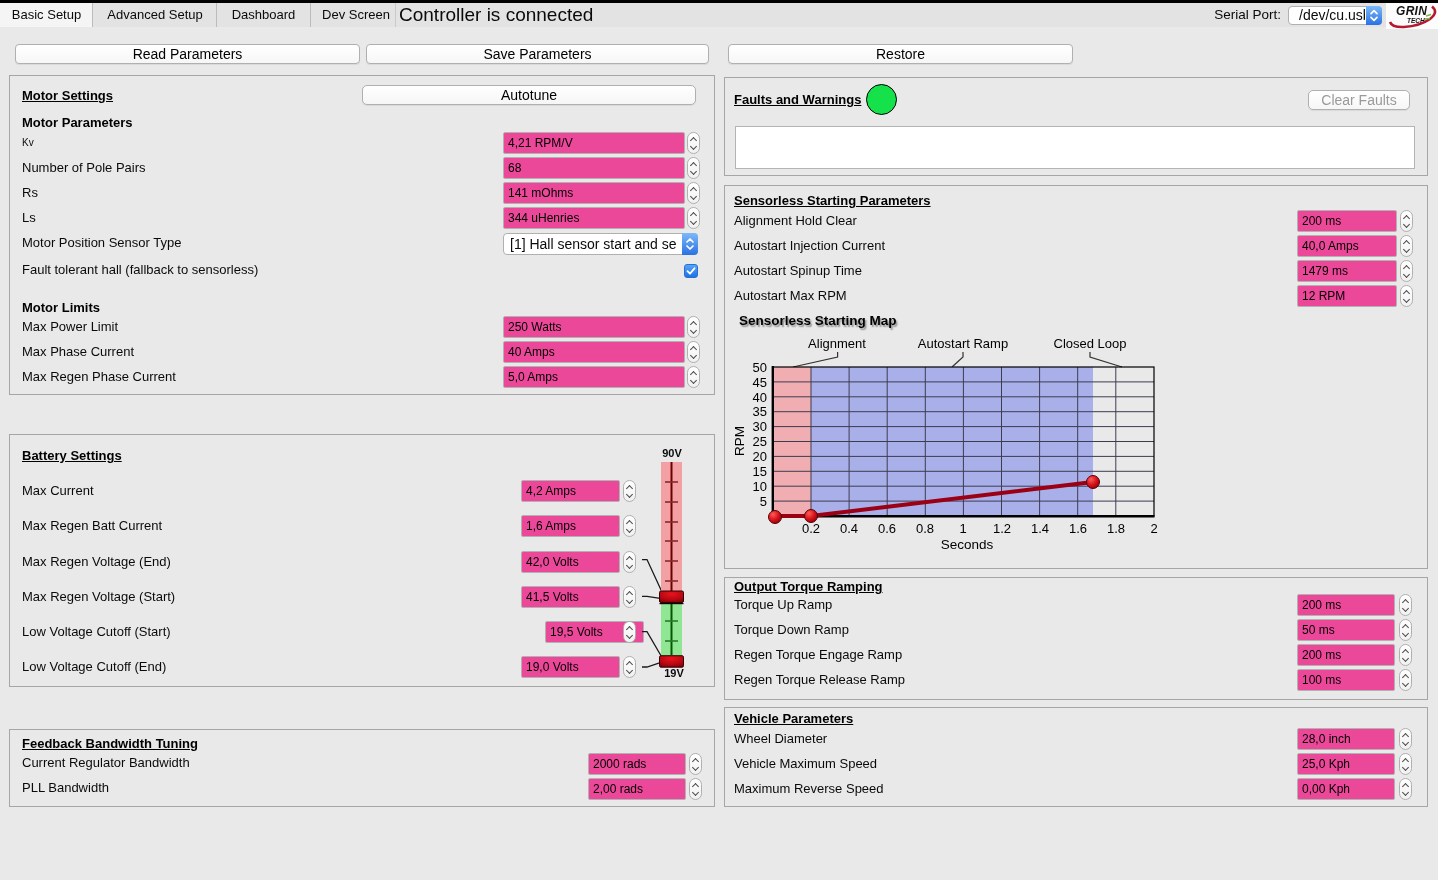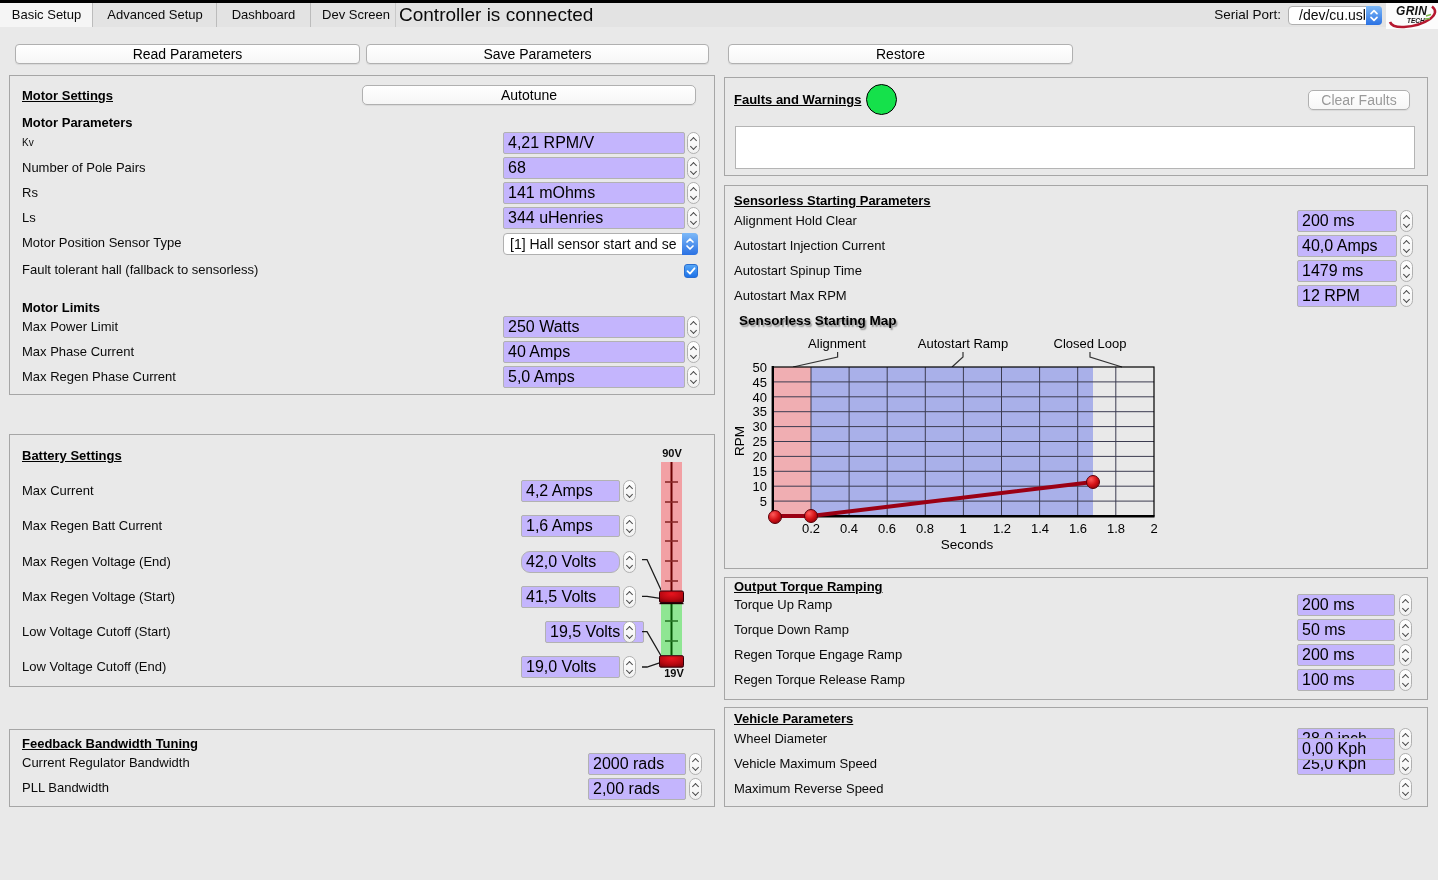--- a/index.html
+++ b/index.html
@@ -3,21 +3,21 @@
 <meta charset="utf-8">
 <style>
 * { margin:0; padding:0; box-sizing:border-box; }
 html,body { width:1438px; height:880px; overflow:hidden; }
 body { position:relative; background:#e9e9e9; font-family:"Liberation Sans", sans-serif; color:#0a0a0a; }
 .abs { position:absolute; }
 .gbox { position:absolute; border:1px solid #a6a6a6; }
 .ti { position:absolute; font-size:13px; font-weight:bold; text-decoration:underline; color:#000; white-space:nowrap; }
 .hd { position:absolute; font-size:13px; font-weight:bold; color:#000; white-space:nowrap; }
 .lb { position:absolute; height:20px; line-height:20px; font-size:13px; color:#0a0a0a; white-space:nowrap; }
-.f { position:absolute; height:22px; background:#c4b5fd; border:1px solid #b2b2b2; border-radius:2px; font-size:16px; line-height:20px; padding-left:4px; color:#000; white-space:nowrap; overflow:hidden; }
+.f { position:absolute; height:22px; background:#ec4899; border:1px solid #b2b2b2; border-radius:2px; font-size:12px; line-height:20px; padding-left:4px; color:#000; white-space:nowrap; overflow:hidden; }
 .st { position:absolute; width:13px; height:22px; background:linear-gradient(#ffffff,#f1f1f1); border:1px solid #b0b0b0; border-radius:7px; }
 .st::before { content:""; position:absolute; left:3.2px; top:4.5px; width:4px; height:4px; border:solid #4a4a4a; border-width:1.6px 1.6px 0 0; transform:rotate(-45deg); }
 .st::after { content:""; position:absolute; left:3.2px; bottom:4.5px; width:4px; height:4px; border:solid #4a4a4a; border-width:1.6px 1.6px 0 0; transform:rotate(135deg); }
 .bt { position:absolute; height:20px; background:linear-gradient(#ffffff,#f6f6f6); border:1px solid #b0b0b0; border-radius:4px; text-align:center; font-size:14px; line-height:18px; color:#000; box-shadow:0 1px 1px rgba(0,0,0,0.07); }
 .sep { position:absolute; top:3px; width:1px; height:24px; background:#bcbcbc; }
 .tabtx { position:absolute; top:3px; height:24px; line-height:24px; font-size:13px; text-align:center; color:#0a0a0a; }
 </style>
 </head>
 <body>
 
@@ -108,21 +108,21 @@
 
 <div class="lb" style="left:22px;top:481px;">Max Current</div>
 <div class="f" style="left:521px;top:480px;width:99px;">4,2 Amps</div>
 <div class="st" style="left:623px;top:480px;"></div>
 
 <div class="lb" style="left:22px;top:516px;">Max Regen Batt Current</div>
 <div class="f" style="left:521px;top:515px;width:99px;">1,6 Amps</div>
 <div class="st" style="left:623px;top:515px;"></div>
 
 <div class="lb" style="left:22px;top:552px;">Max Regen Voltage (End)</div>
-<div class="f" style="left:521px;top:551px;width:99px;border-radius:9px;">42,0 Volts</div>
+<div class="f" style="left:521px;top:551px;width:99px;">42,0 Volts</div>
 <div class="st" style="left:623px;top:551px;"></div>
 
 <div class="lb" style="left:22px;top:587px;">Max Regen Voltage (Start)</div>
 <div class="f" style="left:521px;top:586px;width:99px;">41,5 Volts</div>
 <div class="st" style="left:623px;top:586px;"></div>
 
 <div class="lb" style="left:22px;top:622px;">Low Voltage Cutoff (Start)</div>
 <div class="f" style="left:521px;top:621px;width:99px;margin-left:24px;">19,5 Volts</div>
 <div class="st" style="left:623px;top:621px;"></div>
 
@@ -296,14 +296,14 @@
 
 <div class="gbox" style="left:724px;top:707px;width:704px;height:100px;"></div>
 <div class="ti" style="left:734px;top:711px;">Vehicle Parameters</div>
 <div class="lb" style="left:734px;top:729px;">Wheel Diameter</div>
 <div class="f" style="left:1297px;top:728px;width:98px;">28,0 inch</div>
 <div class="st" style="left:1399px;top:728px;"></div>
 <div class="lb" style="left:734px;top:754px;">Vehicle Maximum Speed</div>
 <div class="f" style="left:1297px;top:753px;width:98px;">25,0 Kph</div>
 <div class="st" style="left:1399px;top:753px;"></div>
 <div class="lb" style="left:734px;top:779px;">Maximum Reverse Speed</div>
-<div class="f" style="left:1297px;top:738px;width:98px;">0,00 Kph</div>
+<div class="f" style="left:1297px;top:778px;width:98px;">0,00 Kph</div>
 <div class="st" style="left:1399px;top:778px;"></div>
 
 </body></html>

